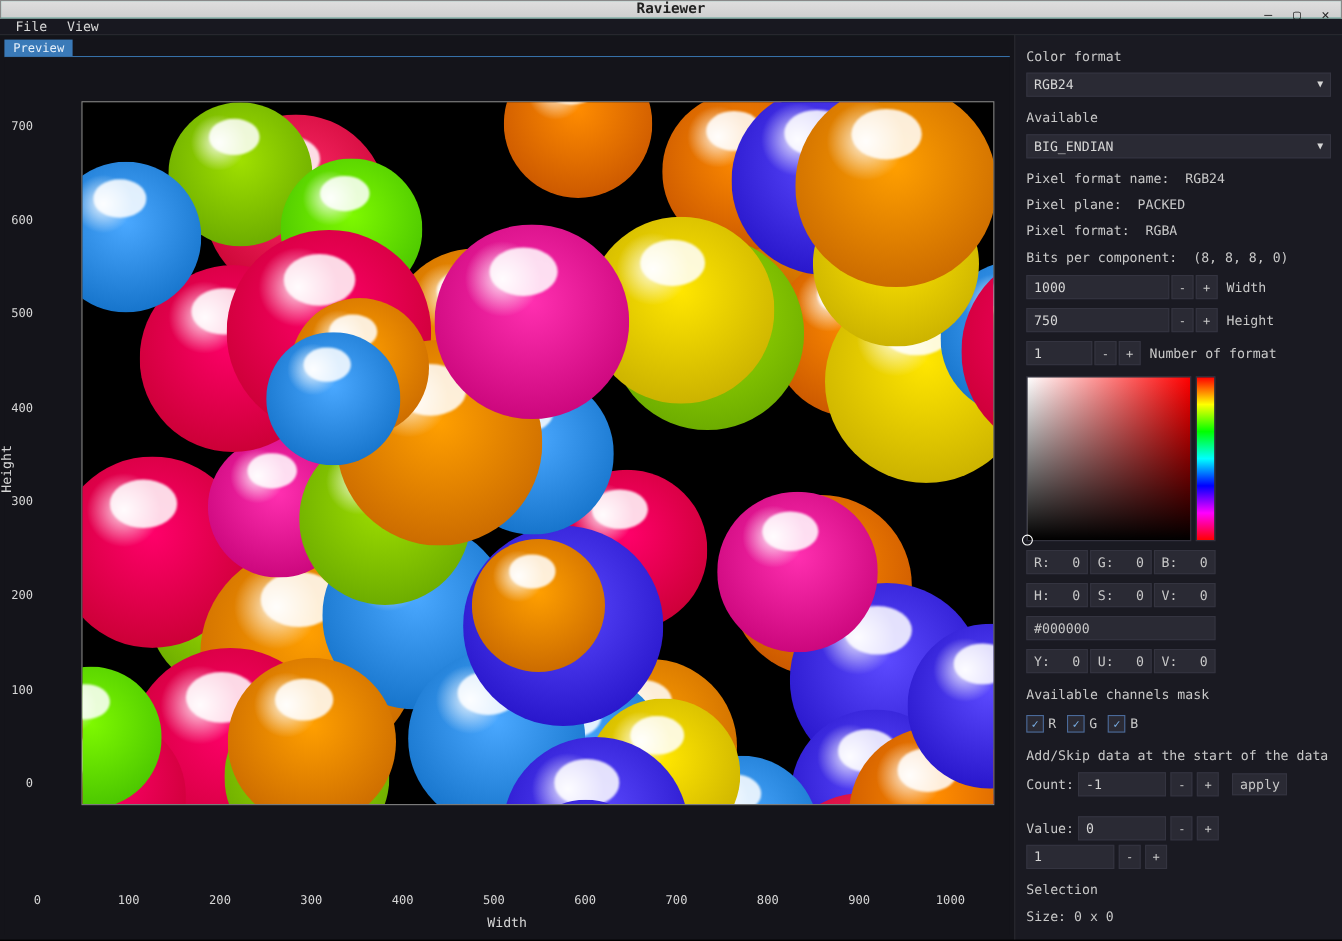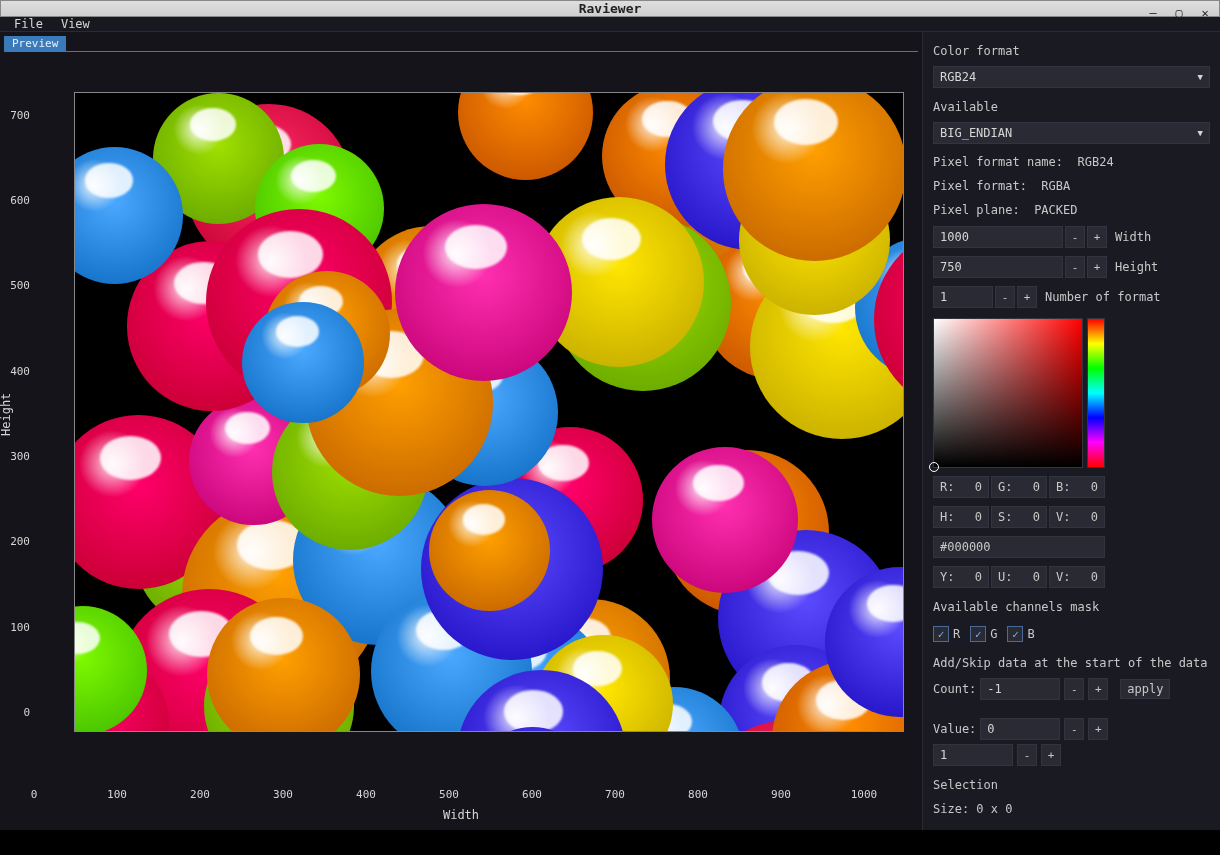--- a/index.html
+++ b/index.html
@@ -169,22 +169,23 @@
       <div class="select-box">
         <span>RGB24</span>
         <span class="chev">▼</span>
       </div>
       <div class="label-text">Available</div>
       <div class="select-box">
         <span>BIG_ENDIAN</span>
         <span class="chev">▼</span>
       </div>
       <div class="info-block">Pixel format name:  RGB24</div>
+      <div class="info-block">Pixel plane:  PACKED</div>
       <div class="info-block">Pixel format:  RGBA</div>
-      <div class="info-block">Pixel plane:  PACKED</div>
+      <div class="info-block">Bits per component:  (8, 8, 8, 0)</div>
 
       <div class="num-row">
         <div class="num-input">1000</div>
         <div class="step-btn">-</div>
         <div class="step-btn">+</div>
         <span class="row-label">Width</span>
       </div>
       <div class="num-row">
         <div class="num-input">750</div>
         <div class="step-btn">-</div>

